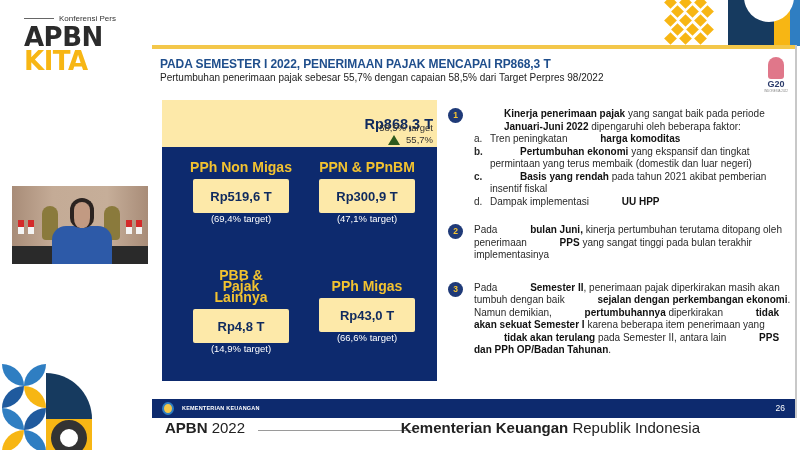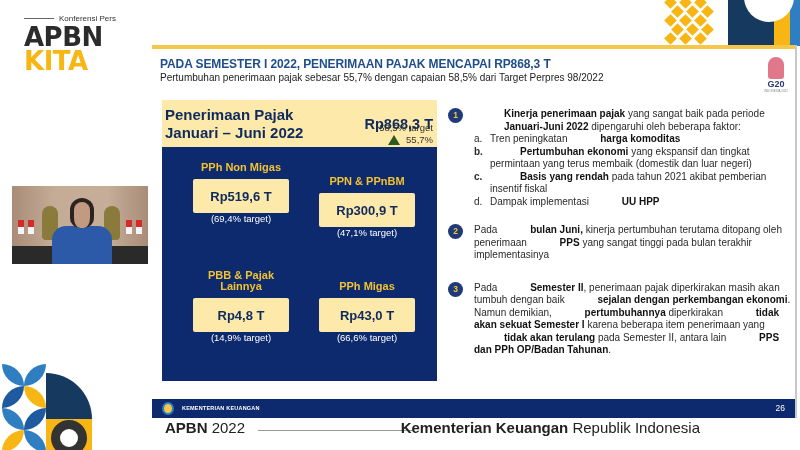--- a/index.html
+++ b/index.html
@@ -34,21 +34,21 @@
   
   .sumhead { position:absolute; left:10px; top:55px; width:275px; height:47px; background:#fde9a9; }
   .sumhead .ttl { position:absolute; left:3px; top:6px; font-size:15px; font-weight:bold; color:#0f2a5e; line-height:18px; }
   .sumhead .amt { position:absolute; right:4px; top:16px; font-size:14.5px; font-weight:bold; color:#0f2a5e; }
   .sumhead .tgt { position:absolute; right:4px; top:22px; font-size:9.5px; color:#333; }
   .sumhead .growth { position:absolute; right:4px; top:34px; font-size:9.5px; color:#333; display:flex; align-items:center; }
   .sumhead .tri { width:0; height:0; border-left:6px solid transparent; border-right:6px solid transparent; border-bottom:10px solid #2e5a1f; margin-right:6px; }
 
   .grid { position:absolute; left:10px; top:102px; width:275px; height:234px; background:#0d2a6e; }
   .cell { position:absolute; width:110px; text-align:center; }
-  .cell .lbl { font-size:11px; font-weight:bold; color:#f2c230; line-height:11px; }
+  .cell .lbl { font-size:14px; font-weight:bold; color:#f2c230; line-height:11px; }
   .cell .box { margin:6px auto 0; width:96px; height:34px; background:#fde9a9; border-radius:2px; display:flex; align-items:center; justify-content:center; font-size:13px; font-weight:bold; color:#0f2a5e; }
   .cell .pct { font-size:9.5px; color:#ffffff; }
 
   
   .bullets { position:absolute; left:296px; top:63px; width:345px; font-size:10px; color:#2a2a2a; line-height:12.5px; }
   .bullet { position:relative; padding-left:26px; margin-bottom:0; }
   .num { position:absolute; left:0; top:0; width:15px; height:15px; border-radius:50%; background:#1f3a78; color:#f7c531; font-size:8.5px; font-weight:bold; display:flex; align-items:center; justify-content:center; }
   .bullet b { color:#111;padding-left:30px; }
   .sublist { margin-top:0; }
   .sub { position:relative; padding-left:16px; }
@@ -139,39 +139,35 @@
     <div class="topbar"></div>
     <div class="slide-title">PADA SEMESTER I 2022, PENERIMAAN PAJAK MENCAPAI RP868,3 T</div>
     <div class="slide-sub">Pertumbuhan penerimaan pajak sebesar 55,7% dengan capaian 58,5% dari Target Perpres 98/2022</div>
     <div class="g20">
       <div class="emblem"></div>
       <div class="txt">G20</div>
       <div class="small">INDONESIA 2022</div>
     </div>
 
     <div class="sumhead">
-      <div class="ttl">
-        <div>Penerimaan Pajak</div>
-        <div>Januari – Juni 2022</div>
-      </div>
       <div class="amt">Rp868,3 T</div>
       <div class="tgt">58,5% target</div>
       <div class="growth">
         <span class="tri"></span>
         <span>55,7%</span>
       </div>
     </div>
 
     <div class="grid">
       <div class="cell" style="left:24px;top:15px">
         <div class="lbl">PPh Non Migas</div>
         <div class="box">Rp519,6 T</div>
         <div class="pct">(69,4% target)</div>
       </div>
-      <div class="cell" style="left:150px;top:29px">
+      <div class="cell" style="left:150px;top:15px">
         <div class="lbl">PPN &amp; PPnBM</div>
         <div class="box">Rp300,9 T</div>
         <div class="pct">(47,1% target)</div>
       </div>
       <div class="cell" style="left:24px;top:123px">
         <div class="lbl" style="width:70px;margin:0 auto">PBB &amp; Pajak Lainnya</div>
         <div class="box">Rp4,8 T</div>
         <div class="pct">(14,9% target)</div>
       </div>
       <div class="cell" style="left:150px;top:134px">

